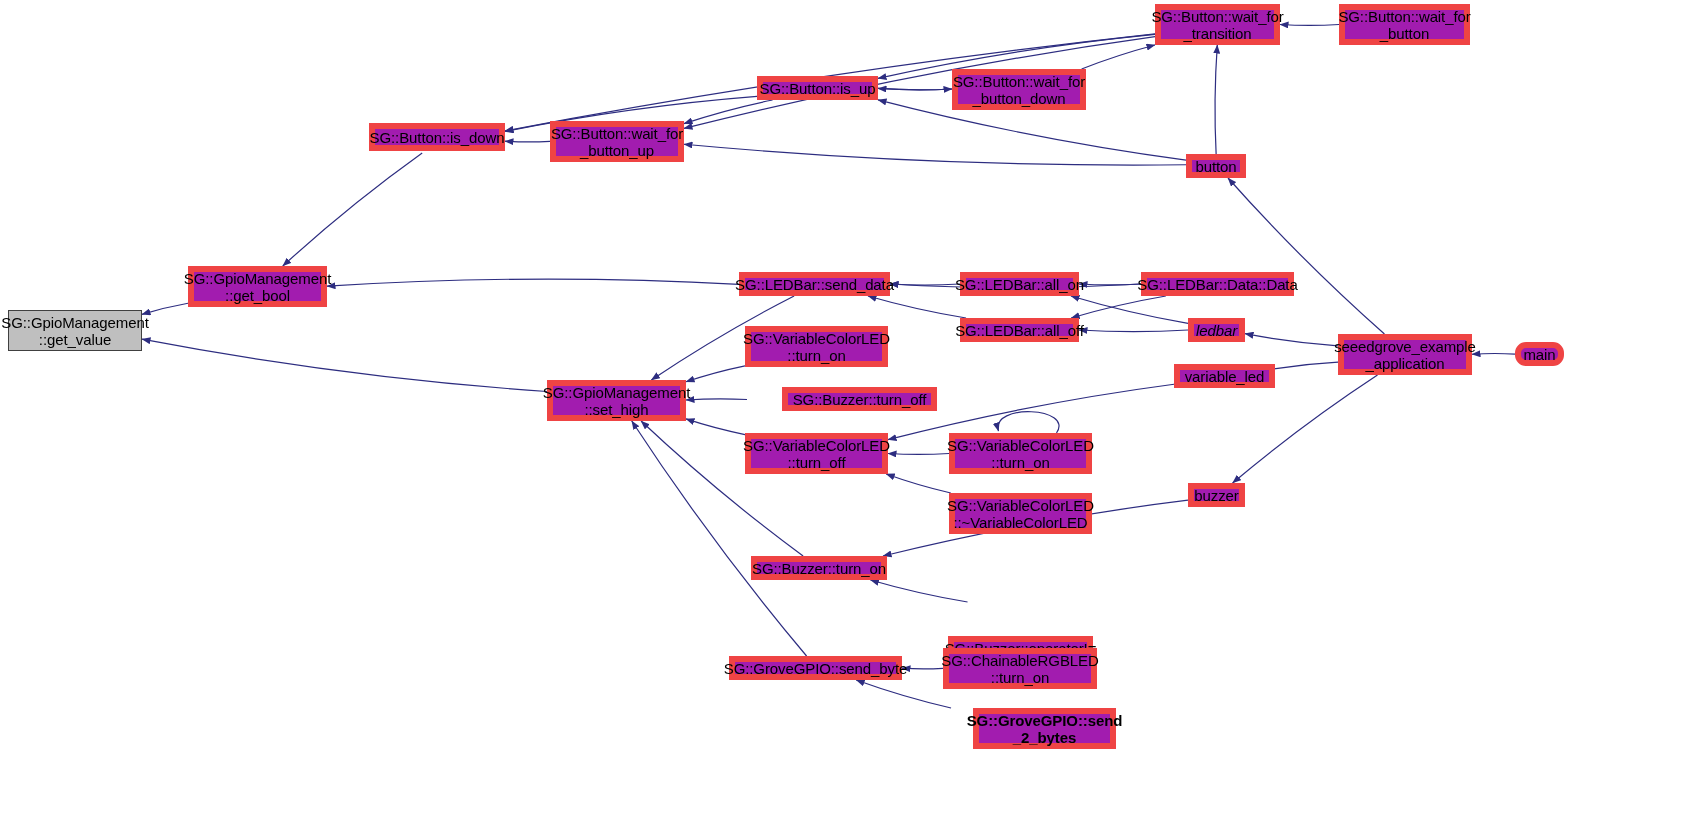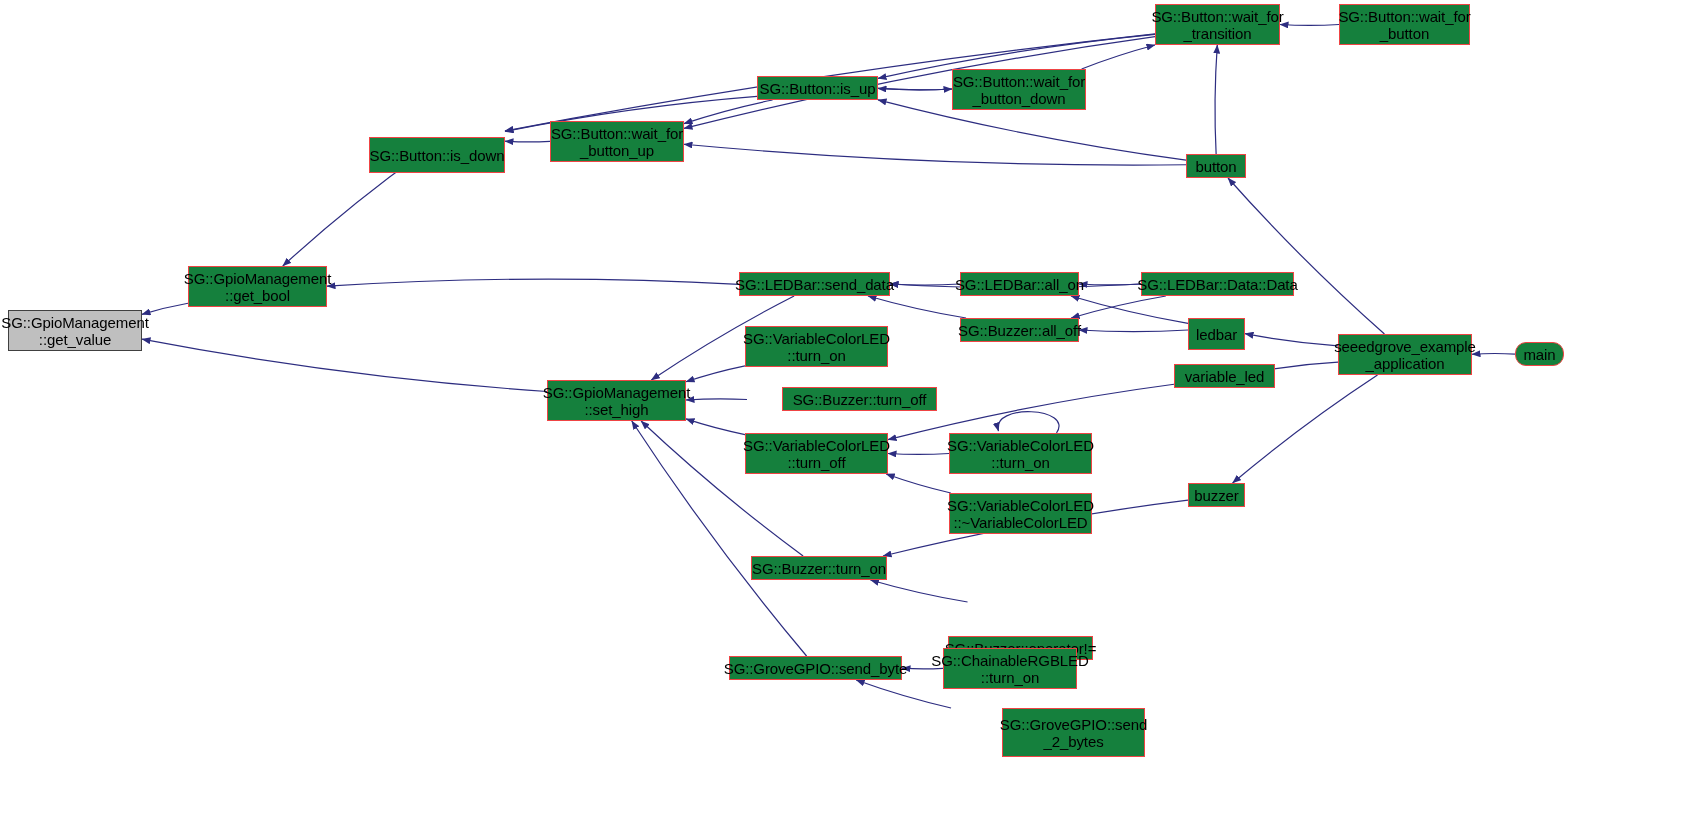--- a/index.html
+++ b/index.html
@@ -23,22 +23,22 @@
     height: 816px;
     pointer-events: none;
   }
   .node {
     position: absolute;
     box-sizing: border-box;
     display: flex;
     align-items: center;
     justify-content: center;
     text-align: center;
-    border: 1px solid #ef4444;
-    background: #15803d;
+    border: 6px solid #ef4444;
+    background: #a21caf;
     color: #000000;
     font-size: 15px;
     line-height: 17px;
     letter-spacing: -0.1px;
     white-space: pre-line;
     z-index: 5;
   }
   .node.current {
     background: #bfbfbf;
     border: 1px solid #404040;
@@ -98,53 +98,53 @@
         <path d="M943,668.3117359413203 Q922.4969926650367,669.4916136919315 902,668.2114914425428" fill="none" stroke="#2d2d80" stroke-width="1.2" marker-end="url(#arrow)"></path>
         <path d="M951.0371900826447,708 Q902.759173553719,696.8462809917355 856.1611570247934,680" fill="none" stroke="#2d2d80" stroke-width="1.2" marker-end="url(#arrow)"></path>
         <path d="M1515,354.0910780669145 Q1493.4952044609665,352.8810037174721 1472,354.25092936802974" fill="none" stroke="#2d2d80" stroke-width="1.2" marker-end="url(#arrow)"></path>
       </g>
   </svg>
   <div id="node-layer">
       <div class="node current" style="left: 8px; top: 310px; width: 134px; height: 41px;">SG::GpioManagement
 ::get_value</div>
       <div class="node" style="left: 188px; top: 266px; width: 139px; height: 41px;">SG::GpioManagement
 ::get_bool</div>
-      <div class="node" style="left: 369px; top: 137px; width: 136px; height: 36px;">SG::Button::is_down</div>
+      <div class="node" style="left: 369px; top: 123px; width: 136px; height: 28px;">SG::Button::is_down</div>
       <div class="node" style="left: 550px; top: 121px; width: 134px; height: 41px;">SG::Button::wait_for
 _button_up</div>
       <div class="node" style="left: 757px; top: 76px; width: 121px; height: 24px;">SG::Button::is_up</div>
       <div class="node" style="left: 952px; top: 69px; width: 134px; height: 41px;">SG::Button::wait_for
 _button_down</div>
       <div class="node" style="left: 1155px; top: 4px; width: 125px; height: 41px;">SG::Button::wait_for
 _transition</div>
       <div class="node" style="left: 1339px; top: 4px; width: 131px; height: 41px;">SG::Button::wait_for
 _button</div>
       <div class="node" style="left: 1186px; top: 154px; width: 60px; height: 24px;">button</div>
       <div class="node" style="left: 739px; top: 272px; width: 151px; height: 24px;">SG::LEDBar::send_data</div>
       <div class="node" style="left: 960px; top: 272px; width: 119px; height: 24px; text-align: right;">SG::LEDBar::all_on</div>
-      <div class="node" style="left: 960px; top: 318px; width: 119px; height: 24px;">SG::Buzzer::all_off</div>
+      <div class="node" style="left: 960px; top: 318px; width: 119px; height: 24px;">SG::LEDBar::all_off</div>
       <div class="node" style="left: 1141px; top: 272px; width: 153px; height: 24px;">SG::LEDBar::Data::Data</div>
-      <div class="node" style="left: 1188px; top: 318px; width: 57px; height: 32px;">ledbar</div>
+      <div class="node" style="left: 1188px; top: 318px; width: 57px; height: 24px; font-style: italic;">ledbar</div>
       <div class="node" style="left: 547px; top: 380px; width: 139px; height: 41px;">SG::GpioManagement
 ::set_high</div>
       <div class="node" style="left: 745px; top: 326px; width: 143px; height: 41px;">SG::VariableColorLED
 ::turn_on</div>
       <div class="node" style="left: 782px; top: 387px; width: 155px; height: 24px;">SG::Buzzer::turn_off</div>
       <div class="node" style="left: 745px; top: 433px; width: 143px; height: 41px;">SG::VariableColorLED
 ::turn_off</div>
       <div class="node" style="left: 949px; top: 433px; width: 143px; height: 41px;">SG::VariableColorLED
 ::turn_on</div>
       <div class="node" style="left: 949px; top: 493px; width: 143px; height: 41px;">SG::VariableColorLED
 ::~VariableColorLED</div>
       <div class="node" style="left: 1174px; top: 364px; width: 101px; height: 24px;">variable_led</div>
       <div class="node" style="left: 1188px; top: 483px; width: 57px; height: 24px;">buzzer</div>
       <div class="node" style="left: 751px; top: 556px; width: 136px; height: 24px;">SG::Buzzer::turn_on</div>
       <div class="node" style="left: 948px; top: 602px; width: 145px; height: 24px; margin-top: 34px;">SG::Buzzer::operator!=</div>
       <div class="node" style="left: 729px; top: 656px; width: 173px; height: 24px;">SG::GroveGPIO::send_byte</div>
-      <div class="node" style="left: 943px; top: 648px; width: 134px; height: 41px;">SG::ChainableRGBLED
+      <div class="node" style="left: 943px; top: 648px; width: 154px; height: 41px;">SG::ChainableRGBLED
 ::turn_on</div>
-      <div class="node" style="left: 1002px; top: 708px; width: 143px; height: 49px;">SG::GroveGPIO::send
+      <div class="node" style="left: 973px; top: 708px; width: 143px; height: 41px; font-weight: bold;">SG::GroveGPIO::send
 _2_bytes</div>
       <div class="node" style="left: 1338px; top: 334px; width: 134px; height: 41px;">seeedgrove_example
 _application</div>
       <div class="node" style="left: 1515px; top: 342px; width: 49px; height: 24px; border-radius: 11px;">main</div>
     </div>
 </div>
 
 </body></html>

